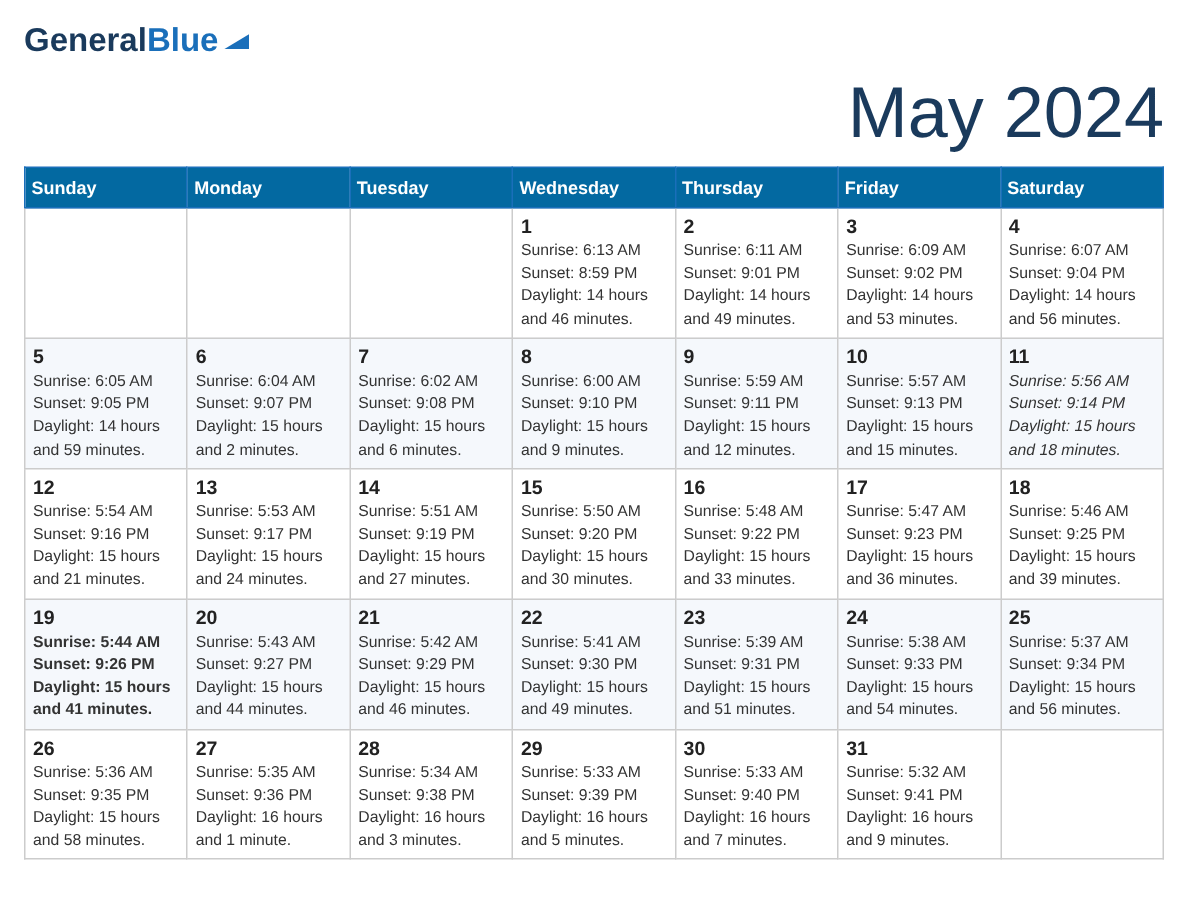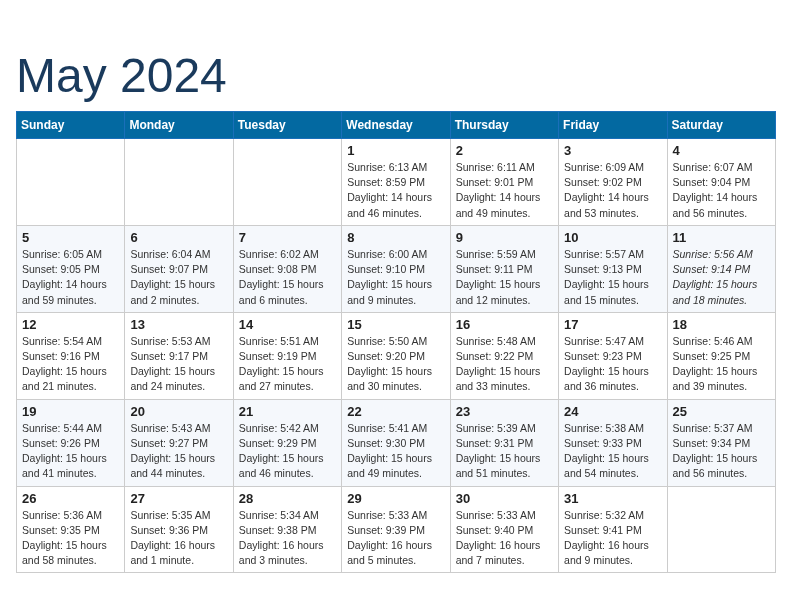--- a/index.html
+++ b/index.html
@@ -90,20 +90,30 @@
       line-height: 1.45;
     }
     .empty {
       background: #fff !important;
     }
   </style>
 </head>
 <body>
 
 <div class="header">
+  <div class="logo">
+    <div class="logo-row">
+      <span class="logo-text">
+        <span>General</span><span class="blue">Blue</span>
+      </span>
+      <svg class="logo-icon" viewBox="0 0 22 14" xmlns="http://www.w3.org/2000/svg">
+        <polygon points="2,14 22,2 22,14" fill="#1a6fba"></polygon>
+      </svg>
+    </div>
+  </div>
   <div class="title-block">
     <div class="calendar-title">May 2024</div>
   </div>
 </div>
 
 <table>
   <thead>
     <tr>
     <th>Sunday</th>
         <th>Monday</th>
@@ -246,21 +256,21 @@
           <span class="day-num">18</span>
           <div class="day-info" style="white-space: pre-line;">Sunrise: 5:46 AM
 Sunset: 9:25 PM
 Daylight: 15 hours
 and 39 minutes.</div>
         </td>
       </tr>
       <tr>
         <td>
           <span class="day-num">19</span>
-          <div class="day-info" style="white-space: pre-line;">Sunrise: 5:44 AM
+          <div class="day-info" style="white-space: pre-line; font-weight: bold;">Sunrise: 5:44 AM
 Sunset: 9:26 PM
 Daylight: 15 hours
 and 41 minutes.</div>
         </td>
         <td>
           <span class="day-num">20</span>
           <div class="day-info" style="white-space: pre-line;">Sunrise: 5:43 AM
 Sunset: 9:27 PM
 Daylight: 15 hours
 and 44 minutes.</div>

